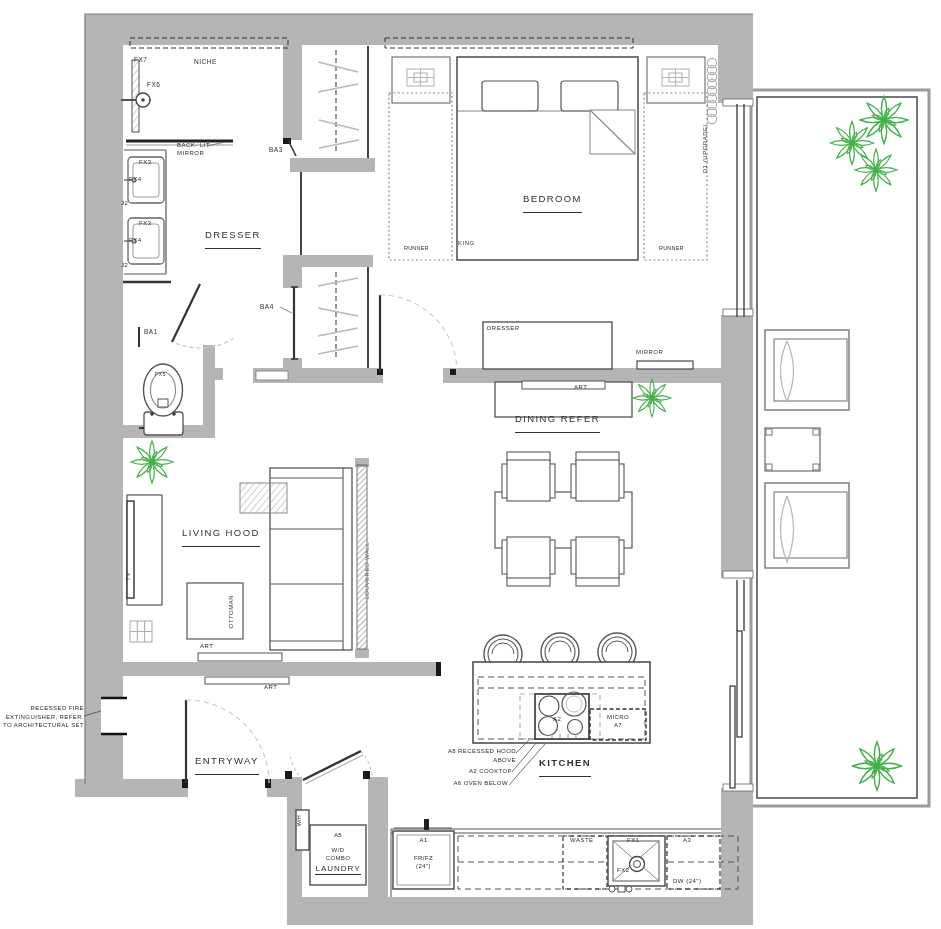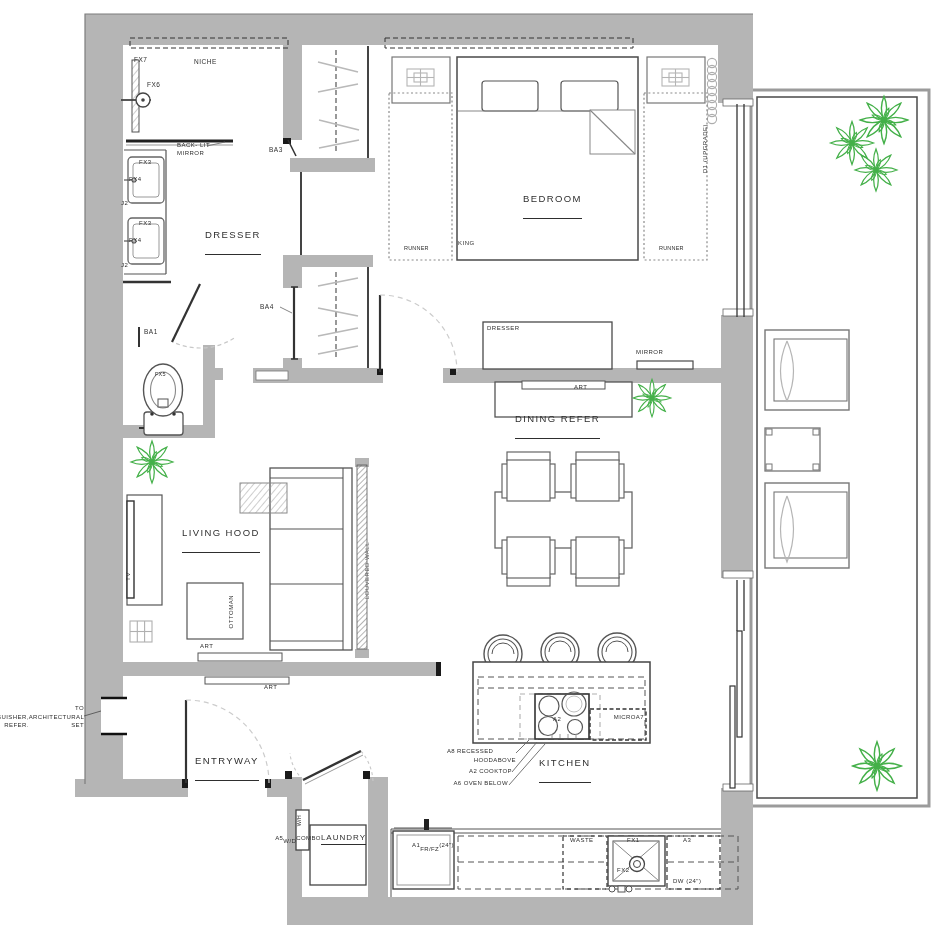--- a/index.html
+++ b/index.html
@@ -2,24 +2,24 @@
 <html><head>
 <meta charset="utf-8">
 <style>
   html,body{margin:0;padding:0;background:#fff;}
   #plan{position:relative;width:941px;height:929px;background:#fff;overflow:hidden;
         font-family:"Liberation Sans",sans-serif;color:#2e2e2e;}
   #plan svg{position:absolute;left:0;top:0;}
   .lbl{position:absolute;font-size:6.5px;letter-spacing:.5px;white-space:nowrap;color:#2e2e2e;z-index:5;}
   .s5{font-size:5.5px;letter-spacing:.2px;}
   .s6{font-size:6px;}
-  .room{font-size:9.5px;letter-spacing:1.4px;border-bottom:1px solid #2e2e2e;padding-bottom:14px;}
+  .room{font-size:9.5px;letter-spacing:1.4px;border-bottom:1px solid #2e2e2e;padding-bottom:8px;}
   .u{border-bottom:1px solid #2e2e2e;padding-bottom:1px;}
   .vert{writing-mode:vertical-rl;transform:rotate(180deg);}
-  .blk{position:absolute;display:flex;flex-direction:row;z-index:5;font-size:6px;letter-spacing:.4px;line-height:8.5px;justify-content:flex-end;}
+  .blk{position:absolute;display:flex;flex-direction:column;z-index:5;font-size:6px;letter-spacing:.4px;line-height:8.5px;justify-content:flex-end;}
   .r{text-align:right;align-items:flex-end;}
   .c{text-align:center;align-items:center;}
   .gray{color:#666;}
 </style>
 </head>
 <body>
 
 <div id="plan">
 
 <svg width="941" height="929" viewBox="0 0 941 929">
@@ -442,15 +442,15 @@
   <span>A8 RECESSED HOOD</span>
   <span>ABOVE</span>
 </div>
 <div class="blk r" style="left:428px;top:767px;width:84px;">
   <span>A2 COOKTOP</span>
 </div>
 <div class="blk r" style="left:428px;top:779px;width:80px;">
   <span>A6 OVEN BELOW</span>
 </div>
 
-<span class="lbl room" style="left:539px;top:757px;">KITCHEN</span>
+<span class="lbl room" style="left:539px;top:757px;font-weight:bold;">KITCHEN</span>
 
 </div>
 
 </body></html>

